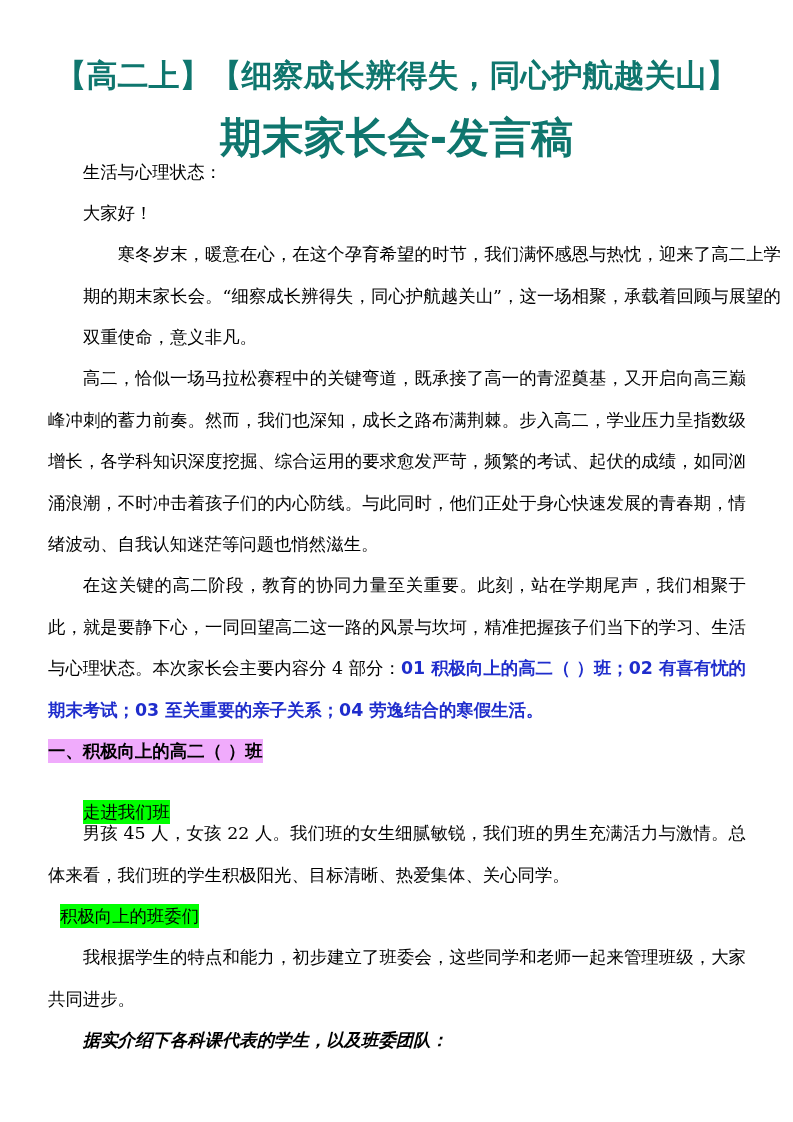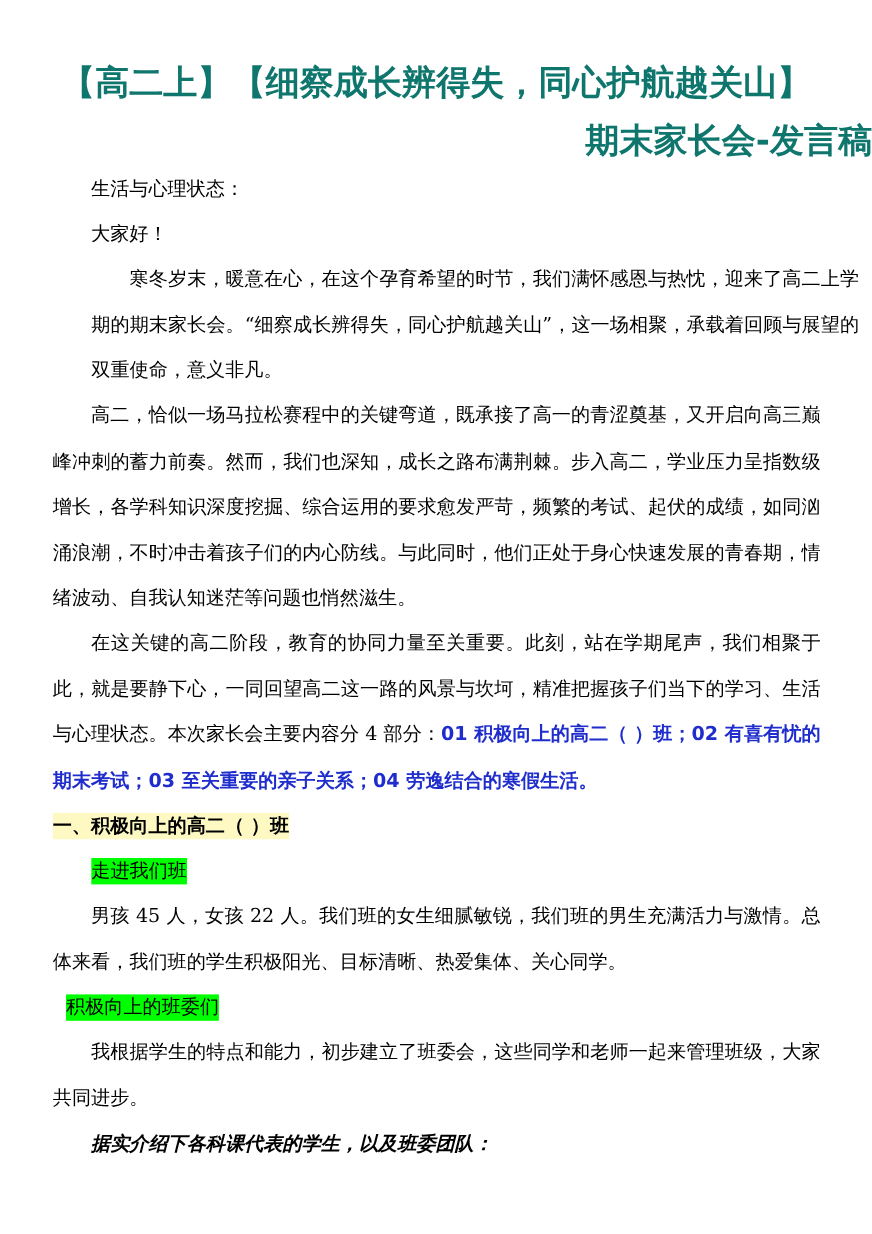--- a/index.html
+++ b/index.html
@@ -1,26 +1,26 @@
 <!DOCTYPE html>
 <html><head>
 <meta charset="utf-8">
 <style>
   html, body { margin:0; padding:0; background:#ffffff; }
   body { width:793px; height:1122px; position:relative; overflow:hidden;
          font-family:"DejaVu Serif","Liberation Serif",serif; color:#000; }
   .title { position:absolute; left:0; width:793px; text-align:center; color:#0f766e;
            font-family:"DejaVu Sans","Liberation Sans",sans-serif; font-weight:bold; letter-spacing:0px; }
   .title1 { top:54px; font-size:31px; line-height:42px; }
-  .title2 { top:107px; font-size:31px; line-height:42px;text-align:right; }
+  .title2 { top:117px; font-size:42px; line-height:42px; }
   .para { position:absolute; left:48px; width:698px; font-size:17.4px; line-height:41.5px;
           text-align:justify; text-align-last:left; }
   .indent { text-indent:2em; }
   .blue { color:#1f2dcc; font-weight:bold; font-family:"DejaVu Sans","Liberation Sans",sans-serif; }
-  .hl-yellow { background:#fef9c3; font-weight:bold; font-family:"DejaVu Sans","Liberation Sans",sans-serif; padding:2px 0; }
+  .hl-yellow { background:#f0abfc; font-weight:bold; font-family:"DejaVu Sans","Liberation Sans",sans-serif; padding:2px 0; }
   .hl-green { background:#00ff00; padding:2px 0; }
   .bold { font-weight:bold; font-family:"DejaVu Sans","Liberation Sans",sans-serif;font-style:italic; }
 </style>
 </head>
 <body>
 
 <div>
 
   <div class="title title1">【高二上】【细察成长辨得失，同心护航越关山】</div>
   <div class="title title2">期末家长会-发言稿</div>
@@ -29,21 +29,21 @@
   <div class="para indent" style="top:193px;">大家好！</div>
 
   <div class="para indent" style="top:234px;margin-left:35px;">寒冬岁末，暖意在心，在这个孕育希望的时节，我们满怀感恩与热忱，迎来了高二上学期的期末家长会。“细察成长辨得失，同心护航越关山”，这一场相聚，承载着回顾与展望的双重使命，意义非凡。</div>
 
   <div class="para indent" style="top:358px;">高二，恰似一场马拉松赛程中的关键弯道，既承接了高一的青涩奠基，又开启向高三巅峰冲刺的蓄力前奏。然而，我们也深知，成长之路布满荆棘。步入高二，学业压力呈指数级增长，各学科知识深度挖掘、综合运用的要求愈发严苛，频繁的考试、起伏的成绩，如同汹涌浪潮，不时冲击着孩子们的内心防线。与此同时，他们正处于身心快速发展的青春期，情绪波动、自我认知迷茫等问题也悄然滋生。</div>
 
   <div class="para indent" style="top:565px;"><span>在这关键的高二阶段，教育的协同力量至关重要。此刻，站在学期尾声，我们相聚于此，就是要静下心，一同回望高二这一路的风景与坎坷，精准把握孩子们当下的学习、生活与心理状态。本次家长会主要内容分 4 部分：</span><span class="blue">01 积极向上的高二（ ）班；02 有喜有忧的期末考试；03 至关重要的亲子关系；04 劳逸结合的寒假生活。</span></div>
 
   <div class="para" style="top:731px;"><span class="hl-yellow">一、积极向上的高二（ ）班</span></div>
 
-  <div class="para" style="top:772px;padding-left:35px;"><span class="hl-green">走进我们班</span></div>
+  <div class="para" style="top:792px;padding-left:35px;"><span class="hl-green">走进我们班</span></div>
 
   <div class="para indent" style="top:813px;">男孩 45 人，女孩 22 人。我们班的女生细腻敏锐，我们班的男生充满活力与激情。总体来看，我们班的学生积极阳光、目标清晰、热爱集体、关心同学。</div>
 
   <div class="para" style="top:896px;padding-left:12px;"><span class="hl-green">积极向上的班委们</span></div>
 
   <div class="para indent" style="top:937px;">我根据学生的特点和能力，初步建立了班委会，这些同学和老师一起来管理班级，大家共同进步。</div>
 
   <div class="para indent bold" style="top:1020px;">据实介绍下各科课代表的学生，以及班委团队：</div>
 
 </div>

